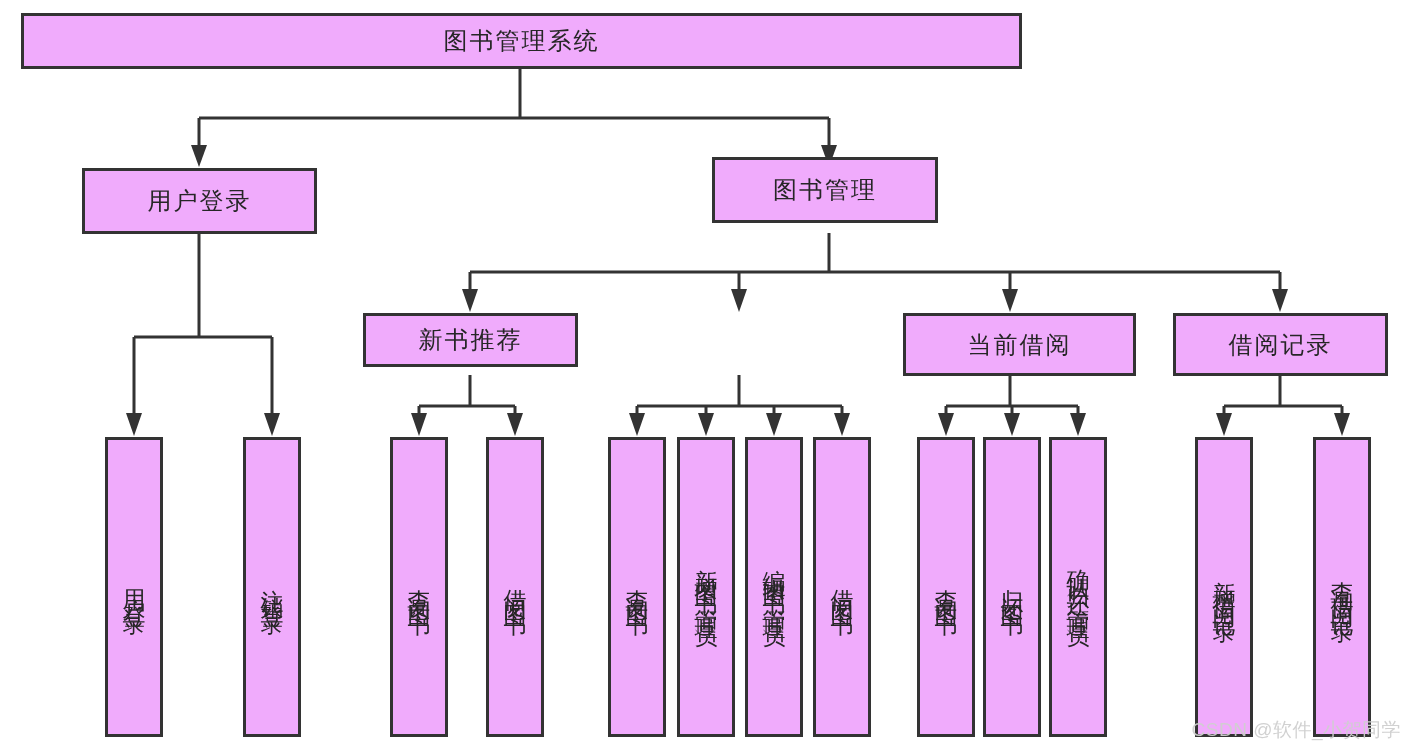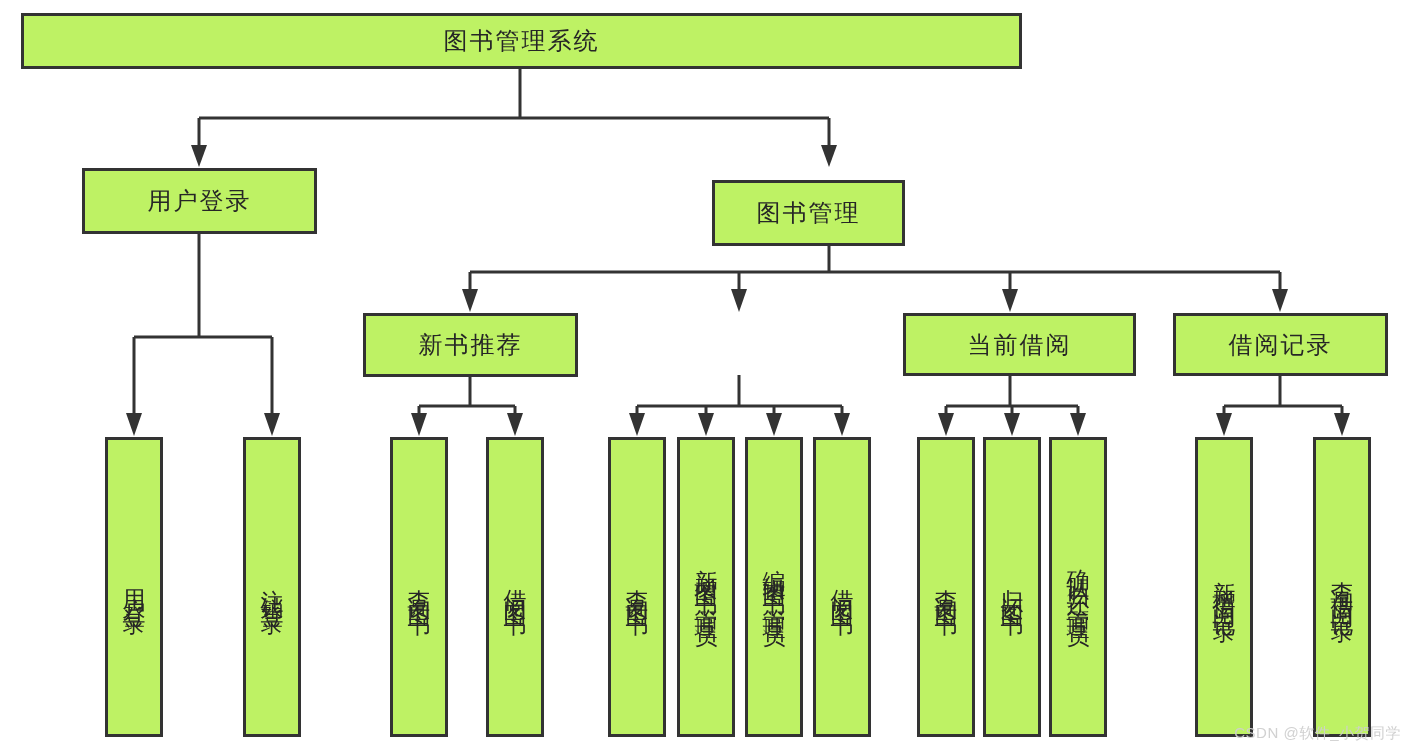--- a/index.html
+++ b/index.html
@@ -8,41 +8,41 @@
     width:1405px;height:747px;
     background:#ffffff;
     font-family:"Liberation Sans",sans-serif;
     overflow:hidden;
   }
   .wires{position:absolute;left:0;top:0;z-index:1;}
   .box{
     position:absolute;
     box-sizing:border-box;
     border:3px solid #333333;
-    background:#bef264;
+    background:#f0abfc;
     color:#262626;
     display:flex;
     align-items:center;
     justify-content:center;
     z-index:2;
     text-align:center;
   }
   .h{font-size:24px;letter-spacing:2px;}
   .v{
     writing-mode:vertical-rl;
     text-orientation:mixed;
     font-size:23px;
     letter-spacing:8px;
     line-height:1;
   }
   .watermark{
     position:absolute;
     right:4px;bottom:4px;
     z-index:5;
-    font-size:15px;
+    font-size:19px;
     letter-spacing:0.5px;
     color:rgba(207,207,207,0.95);
     white-space:nowrap;
   }
 </style>
 </head>
 <body>
 
 <div class="canvas">
 
@@ -79,23 +79,23 @@
       <polygon points="1004,413 1020,413 1012,436"></polygon>
       <polygon points="1070,413 1086,413 1078,436"></polygon>
       <polygon points="1216,413 1232,413 1224,436"></polygon>
       <polygon points="1334,413 1350,413 1342,436"></polygon>
     </g>
   </svg>
 
   <div class="box h" style="left:21px;top:13px;width:1001px;height:56px">图书管理系统</div>
 
   <div class="box h" style="left:82px;top:168px;width:235px;height:66px">用户登录</div>
-  <div class="box h" style="left:712px;top:180px;width:193px;height:66px">图书管理</div>
+  <div class="box h" style="left:712px;top:157px;width:226px;height:66px">图书管理</div>
 
-  <div class="box h" style="left:363px;top:313px;width:215px;height:64px">新书推荐</div>
+  <div class="box h" style="left:363px;top:313px;width:215px;height:54px">新书推荐</div>
   <div class="box h" style="left:903px;top:313px;width:233px;height:63px">当前借阅</div>
   <div class="box h" style="left:1173px;top:313px;width:215px;height:63px">借阅记录</div>
 
   <div class="box v" style="left:105px;top:437px;width:58px;height:300px">用户登录</div>
   <div class="box v" style="left:243px;top:437px;width:58px;height:300px">注销登录</div>
 
   <div class="box v" style="left:390px;top:437px;width:58px;height:300px">查询图书</div>
   <div class="box v" style="left:486px;top:437px;width:58px;height:300px">借阅图书</div>
 
   <div class="box v" style="left:608px;top:437px;width:58px;height:300px">查询图书</div>

